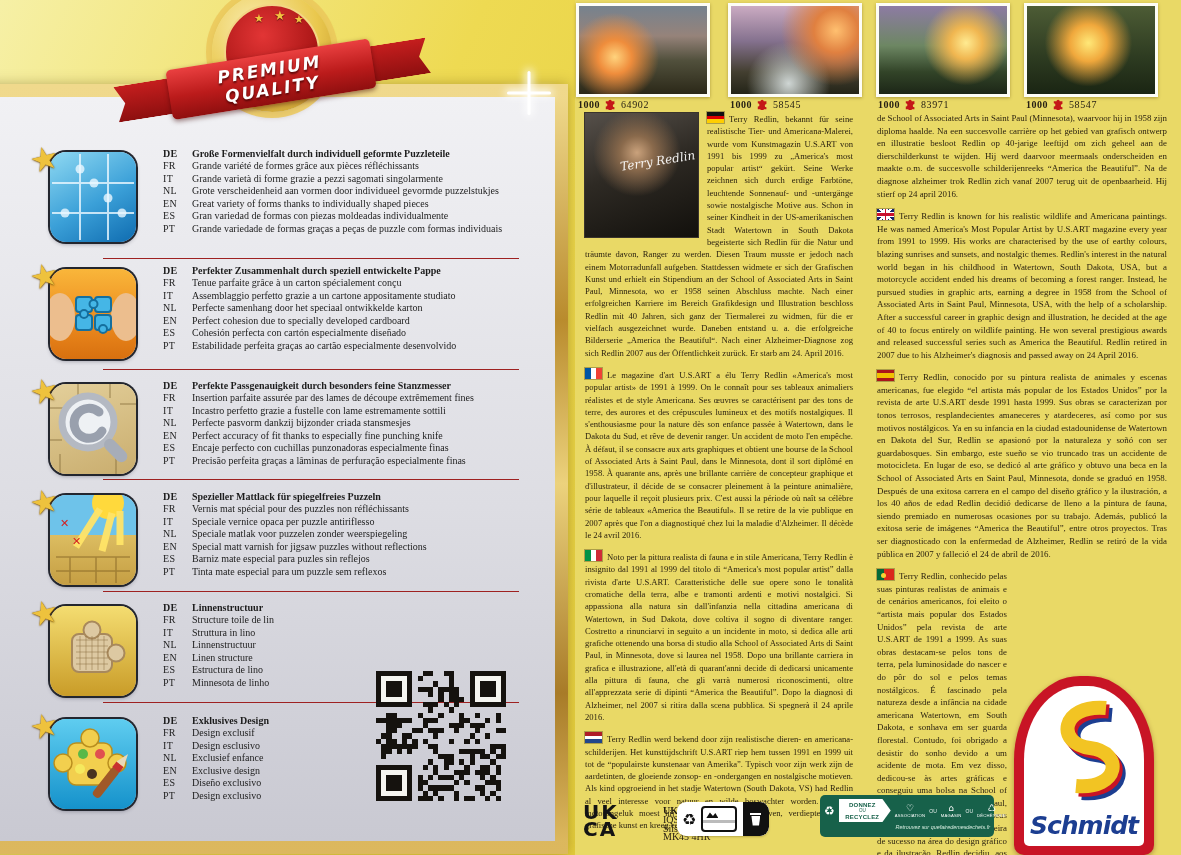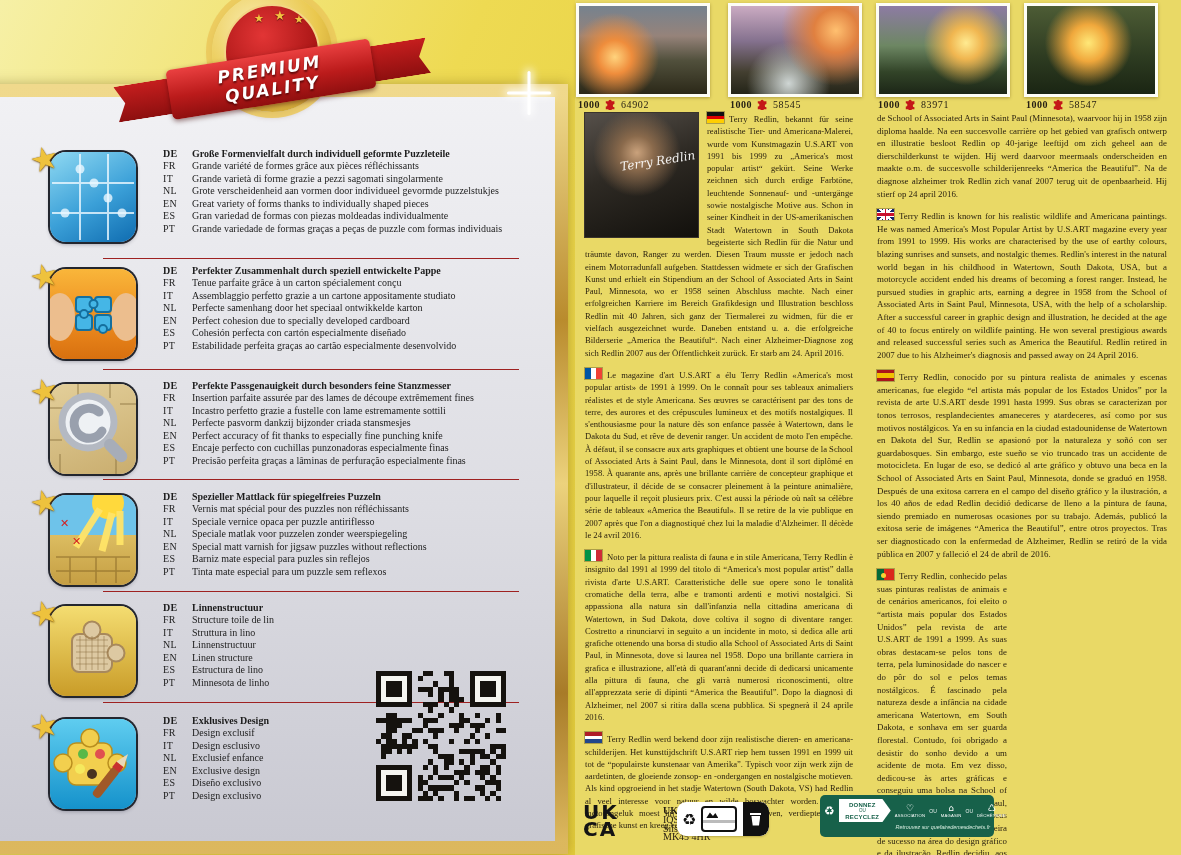--- a/index.html
+++ b/index.html
@@ -774,14 +774,26 @@
         </span>
         <span class="gb-ou">OU</span>
         <span class="gb-opt">
           <span class="ic">♺</span>
           <span class="lb">DÉCHÈTERIE</span>
         </span>
       </div>
       <div class="gb-url">Retrouvez sur quefairedemesdechets.fr</div>
     </div>
 
+    <div class="schmidt">
+      <div class="inner">
+        <svg width="104" height="118" viewBox="0 0 104 118">
+          <g fill="none" stroke-width="14">
+            <path d="M74 16 C 28 12 24 52 58 56 C 92 60 88 98 44 94" stroke="#1c3e91" transform="translate(6,7)"></path>
+            <path d="M74 16 C 28 12 24 52 58 56 C 92 60 88 98 44 94" stroke="#c81425" transform="translate(3,3.5)"></path>
+            <path d="M74 16 C 28 12 24 52 58 56 C 92 60 88 98 44 94" stroke="#f2c423"></path>
+          </g>
+        </svg>
+        <span class="word">Schmidt</span>
+      </div>
+    </div>
   </div>
 </div>
 
 </body></html>

